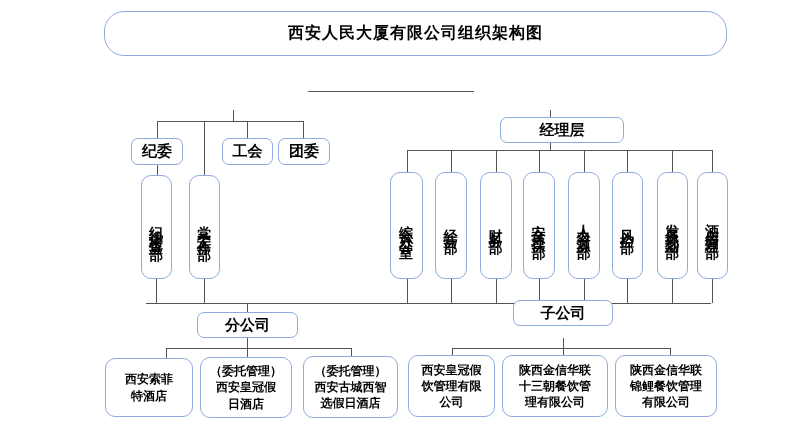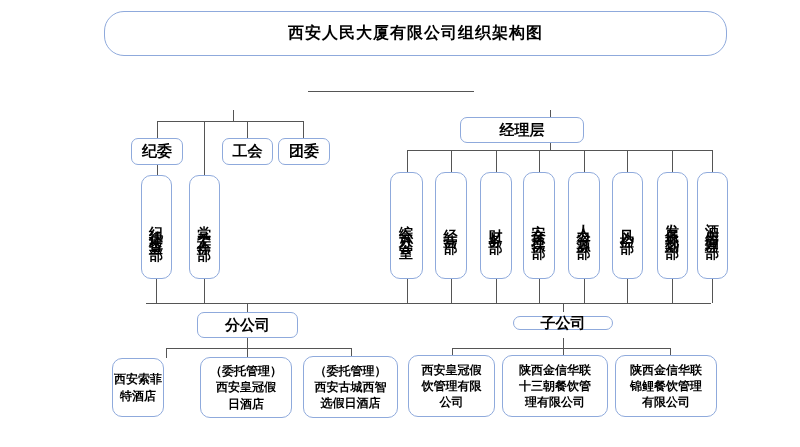--- a/index.html
+++ b/index.html
@@ -72,41 +72,41 @@
   <div class="vl" style="left:563px;top:338px;height:10px;"></div>
   <div class="vl" style="left:166px;top:348px;height:10px;"></div>
   <div class="vl" style="left:247px;top:348px;height:9px;"></div>
   <div class="vl" style="left:351px;top:348px;height:8px;"></div>
   <div class="vl" style="left:452px;top:348px;height:7px;"></div>
   <div class="vl" style="left:563px;top:348px;height:7px;"></div>
   <div class="vl" style="left:670px;top:348px;height:10px;"></div>
 
   <div class="box title-box" style="left:104px;top:11px;width:623px;height:45px;">西安人民大厦有限公司组织架构图</div>
 
-  <div class="box hnode" style="left:460px;top:117px;width:124px;height:26px;text-align:center;">经理层</div>
+  <div class="box hnode" style="left:500px;top:117px;width:124px;height:26px;text-align:center;">经理层</div>
 
   <div class="box small" style="left:131px;top:138px;width:52px;height:27px;">纪委</div>
   <div class="box small" style="left:222px;top:138px;width:51px;height:27px;">工会</div>
   <div class="box small" style="left:278px;top:138px;width:52px;height:27px;">团委</div>
   <div class="box vnode" style="left:141px;top:175px;width:31px;height:104px;">纪律检查部</div>
   <div class="box vnode" style="left:189px;top:175px;width:31px;height:104px;">党委工作部</div>
 
   <div class="box vnode" style="left:390px;top:172px;width:33px;height:107px;">综合办公室</div>
   <div class="box vnode" style="left:435px;top:172px;width:32px;height:107px;">经营部</div>
   <div class="box vnode" style="left:480px;top:172px;width:32px;height:107px;">财务部</div>
   <div class="box vnode" style="left:523px;top:172px;width:32px;height:107px;">安全环保部</div>
   <div class="box vnode" style="left:568px;top:172px;width:32px;height:107px;">人力资源部</div>
   <div class="box vnode" style="left:612px;top:172px;width:31px;height:107px;">风控部</div>
   <div class="box vnode" style="left:657px;top:172px;width:31px;height:107px;">发展规划部</div>
   <div class="box vnode" style="left:697px;top:172px;width:31px;height:107px;">酒店管理部</div>
 
   <div class="box hnode" style="left:197px;top:312px;width:101px;height:26px;">分公司</div>
-  <div class="box hnode" style="left:513px;top:316px;width:100px;height:14px;">子公司</div>
+  <div class="box hnode" style="left:513px;top:300px;width:100px;height:26px;">子公司</div>
 
-  <div class="box leaf" style="left:112px;top:358px;width:52px;height:59px;font-family:Liberation Serif, serif;">西安索菲
+  <div class="box leaf" style="left:105px;top:358px;width:88px;height:59px;font-family:Liberation Serif, serif;">西安索菲
 特酒店</div>
   <div class="box leaf" style="left:200px;top:357px;width:92px;height:61px;">（委托管理）
 西安皇冠假
 日酒店</div>
   <div class="box leaf" style="left:303px;top:356px;width:95px;height:62px;">（委托管理）
 西安古城西智
 选假日酒店</div>
 
   <div class="box leaf" style="left:408px;top:355px;width:87px;height:62px;">西安皇冠假
 饮管理有限

